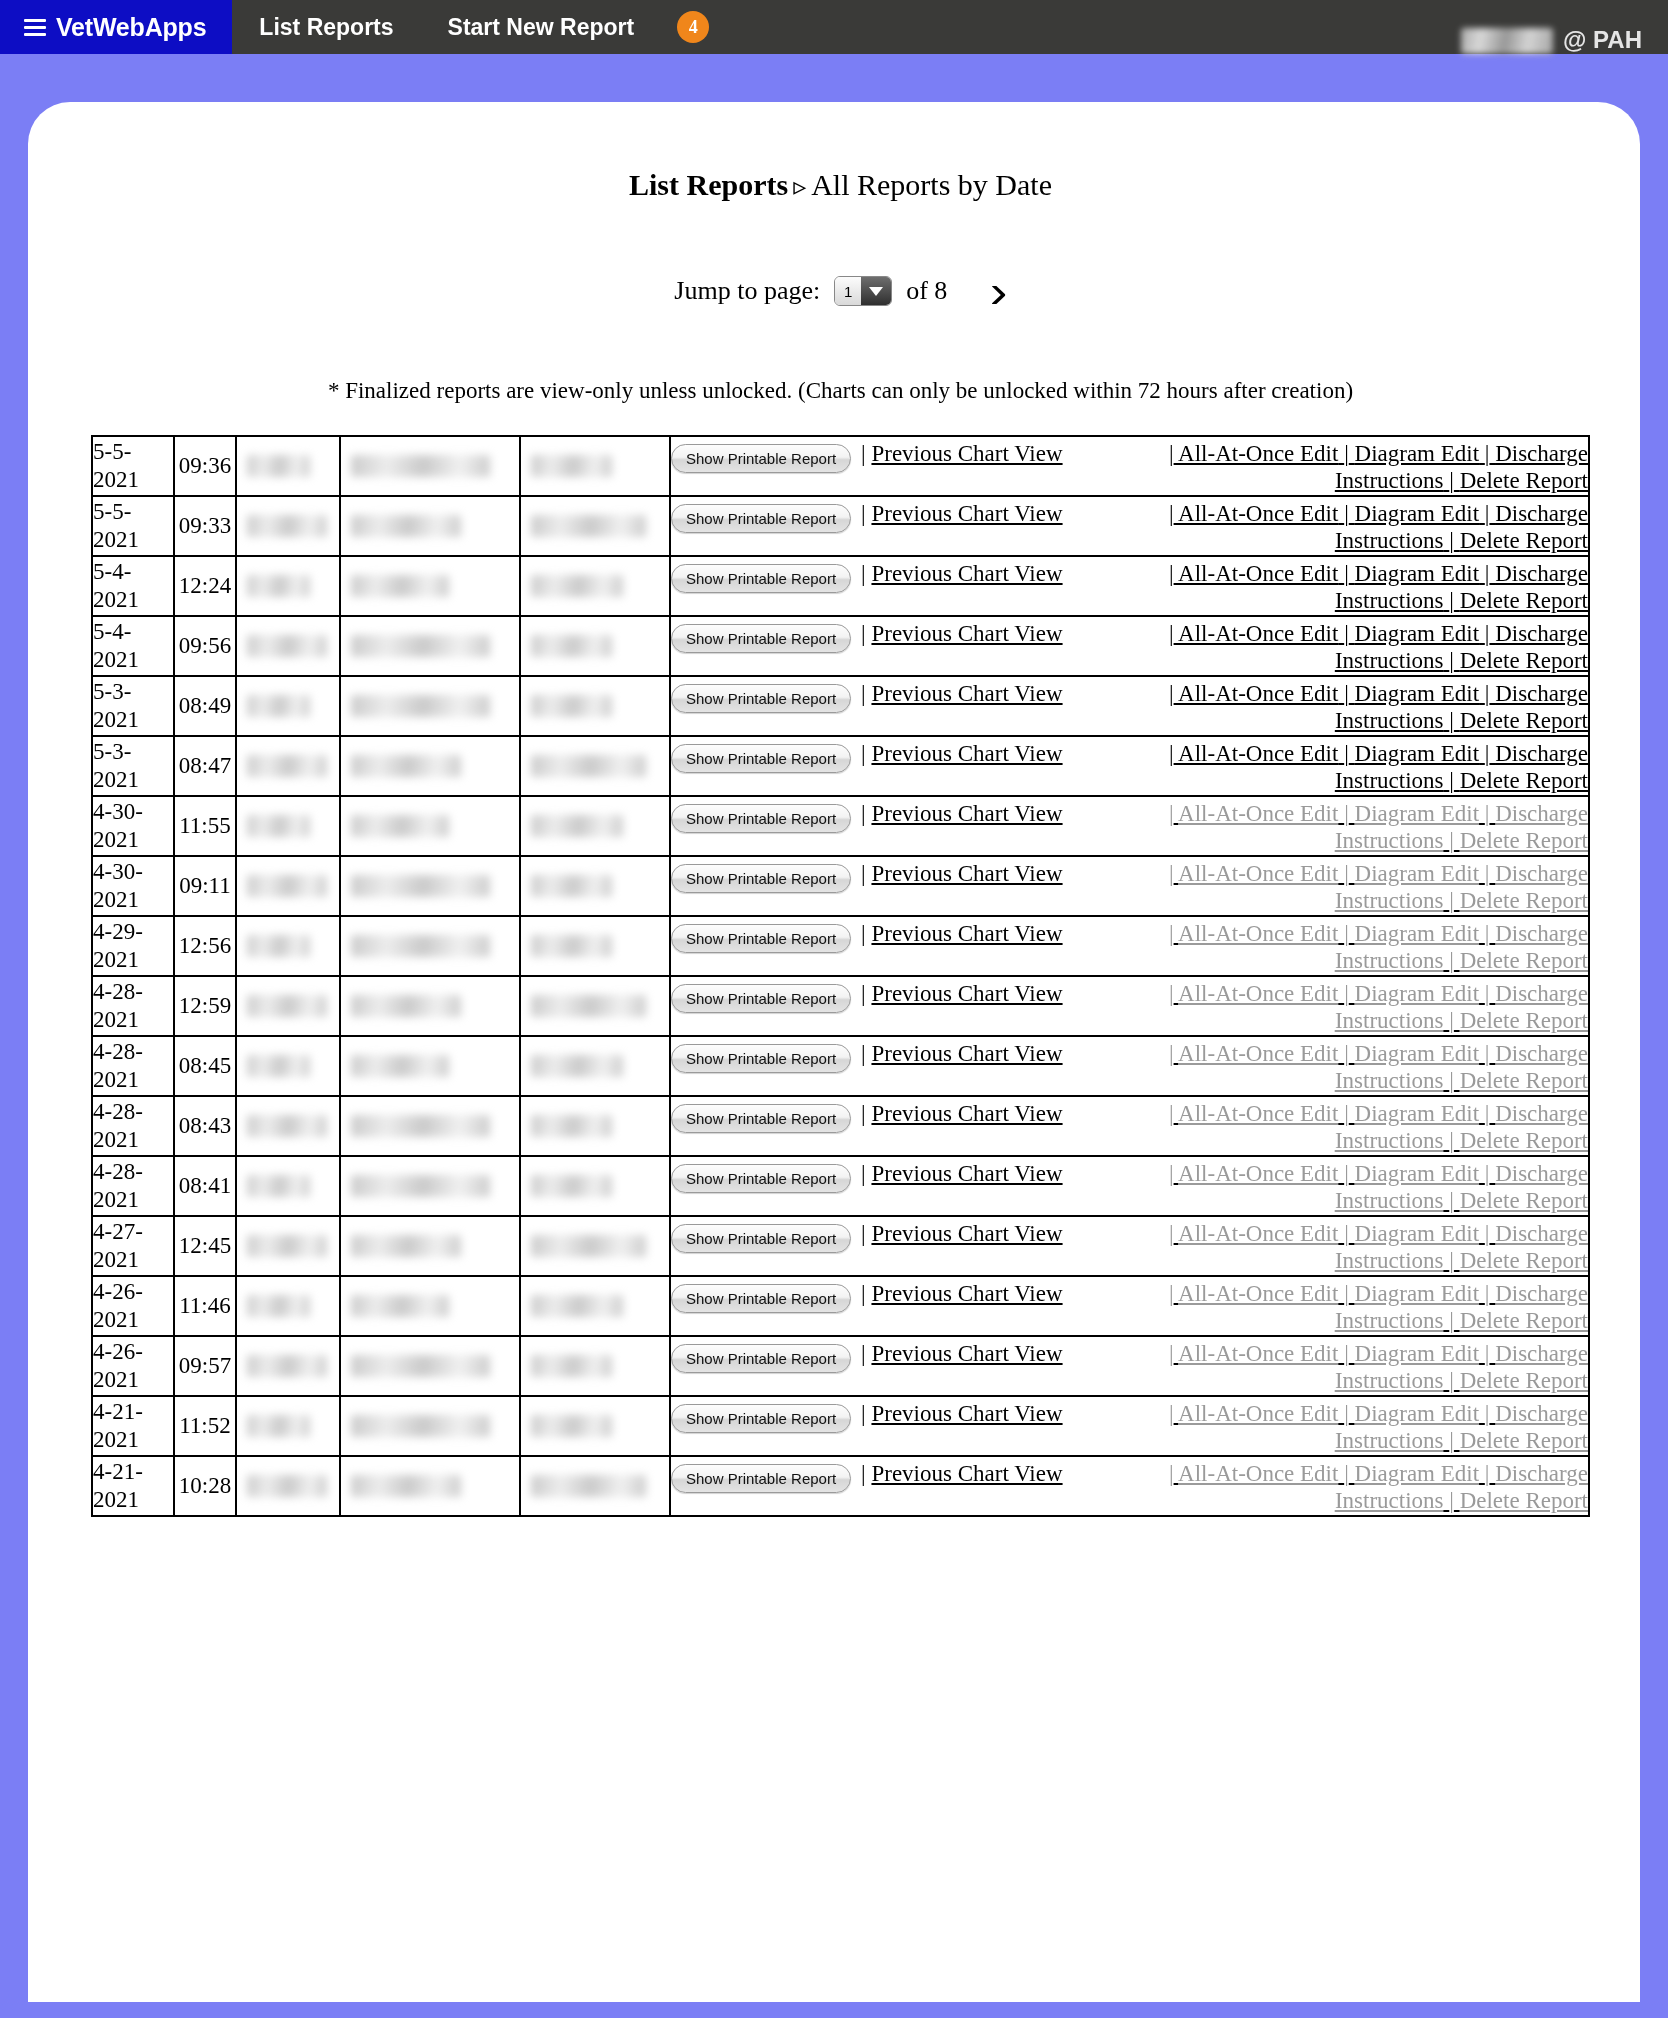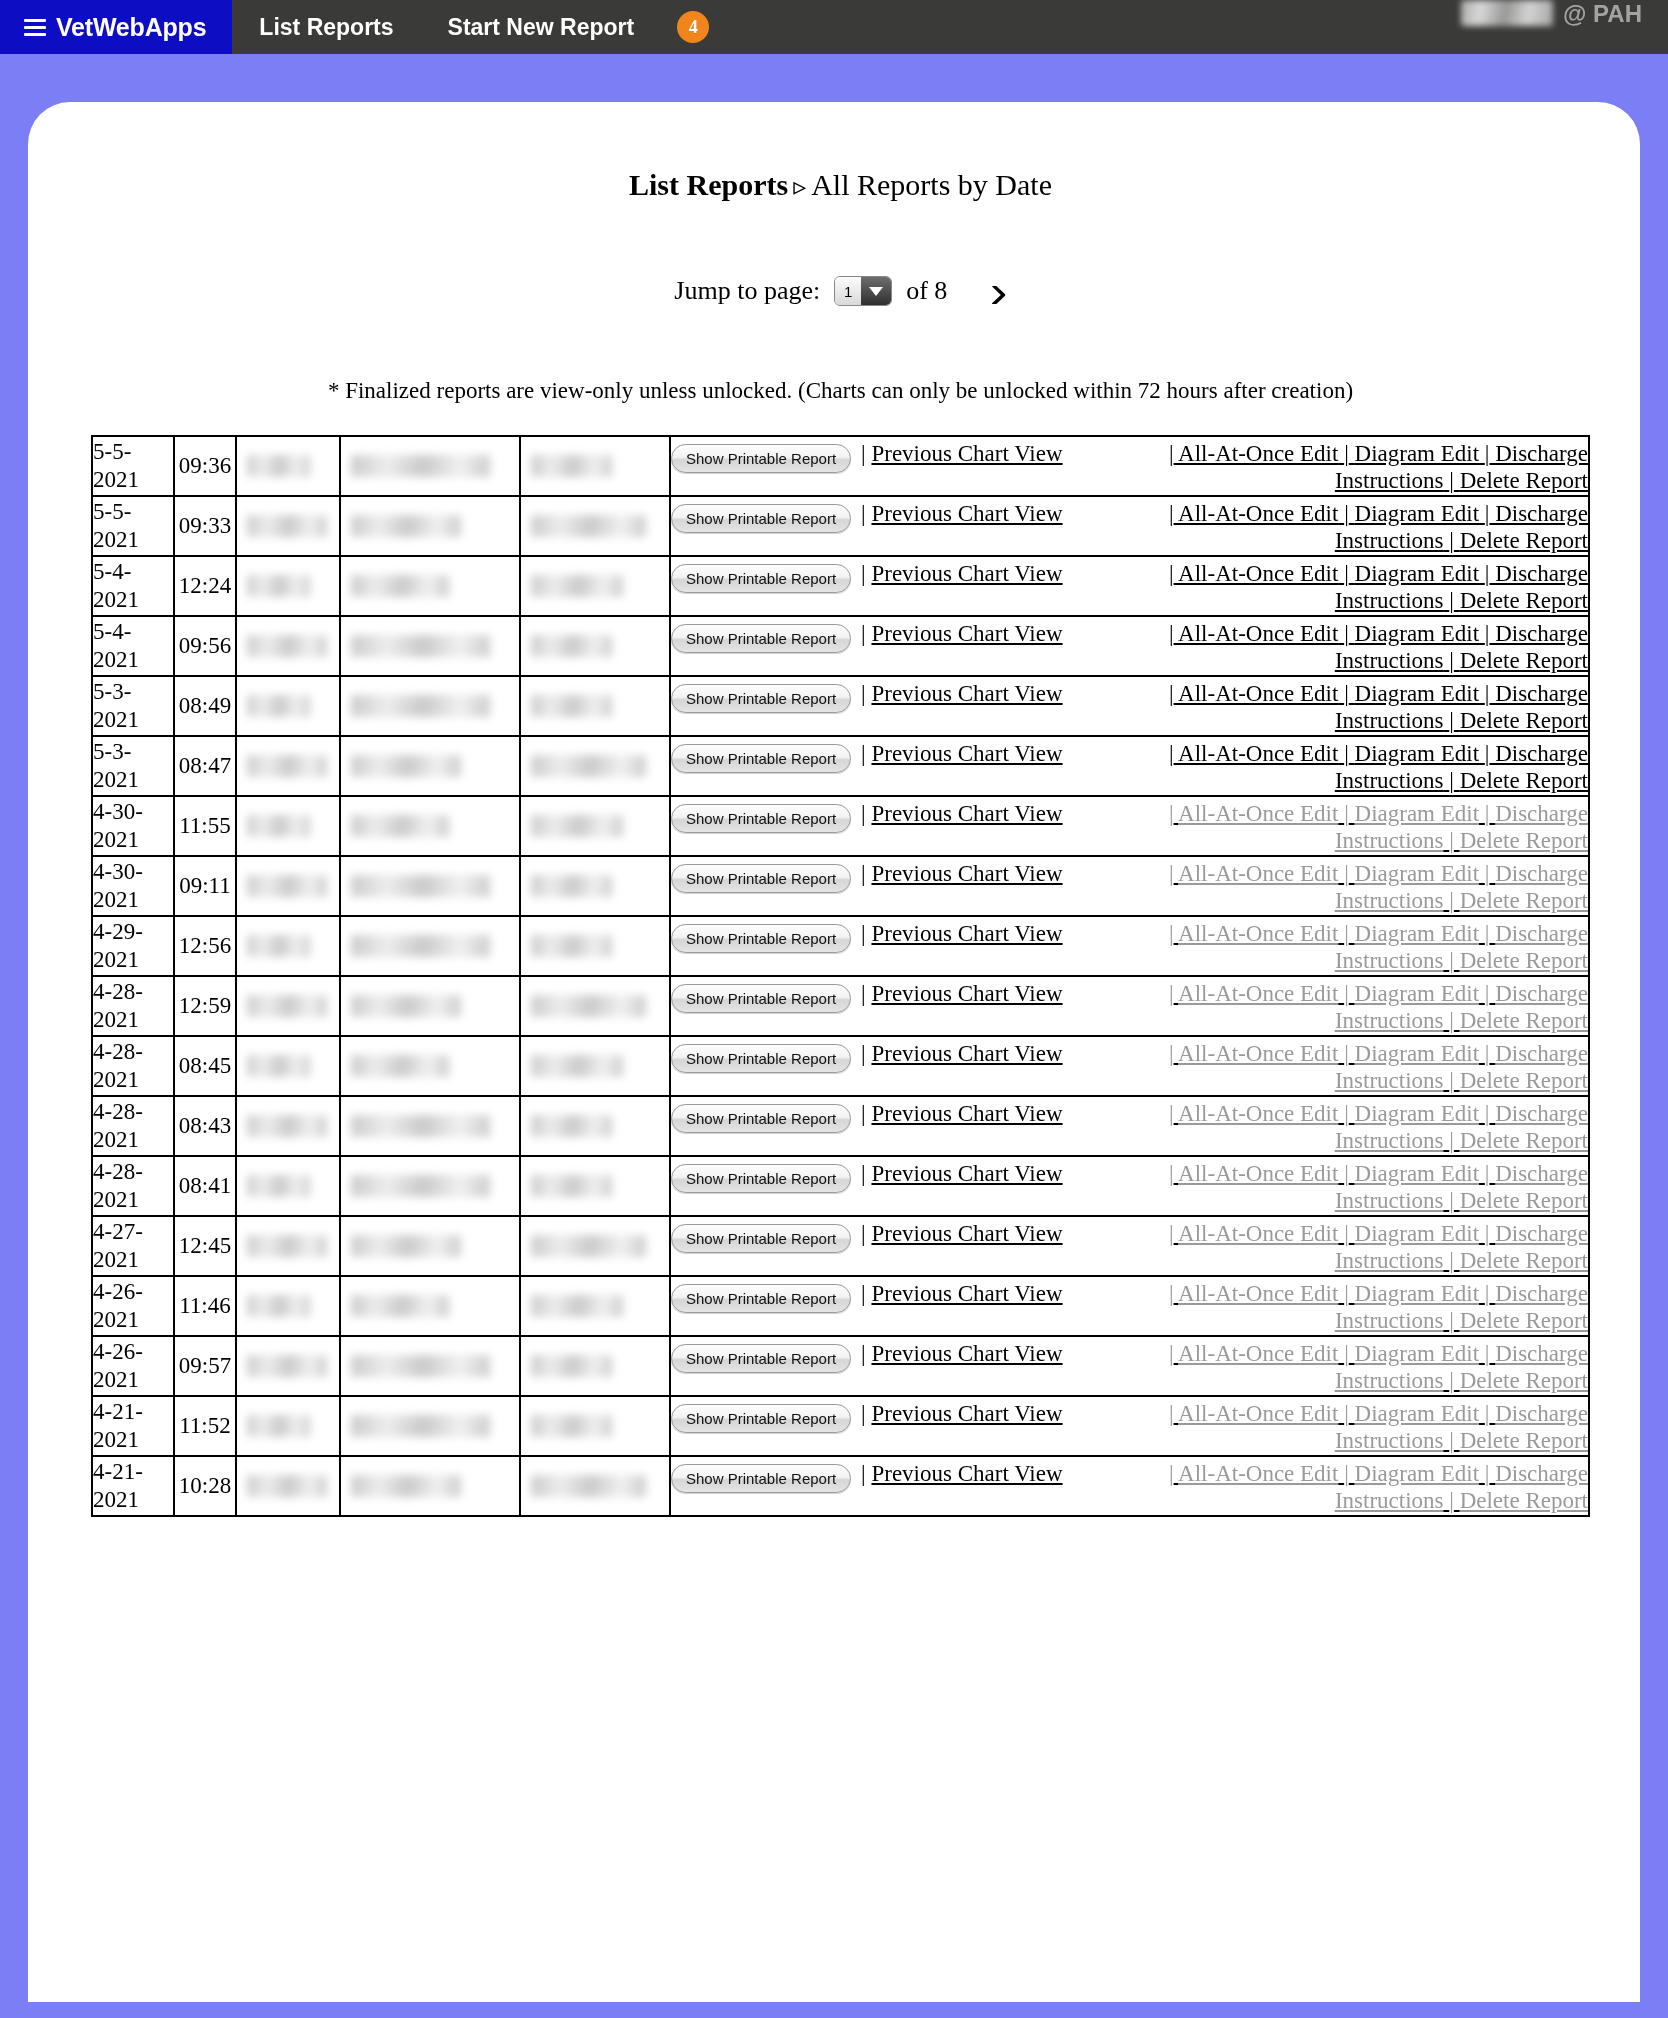--- a/index.html
+++ b/index.html
@@ -77,24 +77,24 @@
     font-size: 18px;
     font-weight: bold;
     display: flex;
     align-items: center;
     justify-content: center;
     cursor: pointer;
     font-family: "Liberation Serif", serif;
   }
   .nav-user {
     display: flex;
-    align-items: flex-start;
+    align-items: flex-end;
     padding: 0 26px 0 0;
     margin-left: auto;
-    color: #a3a3a3;
+    color: #e5e5e5;
     font-size: 24px;
     font-weight: bold;
     font-family: "Liberation Sans", sans-serif;
     white-space: nowrap;
     cursor: pointer;
   }
   .redacted-user {
     display: inline-block;
     width: 92px;
     height: 26px;

